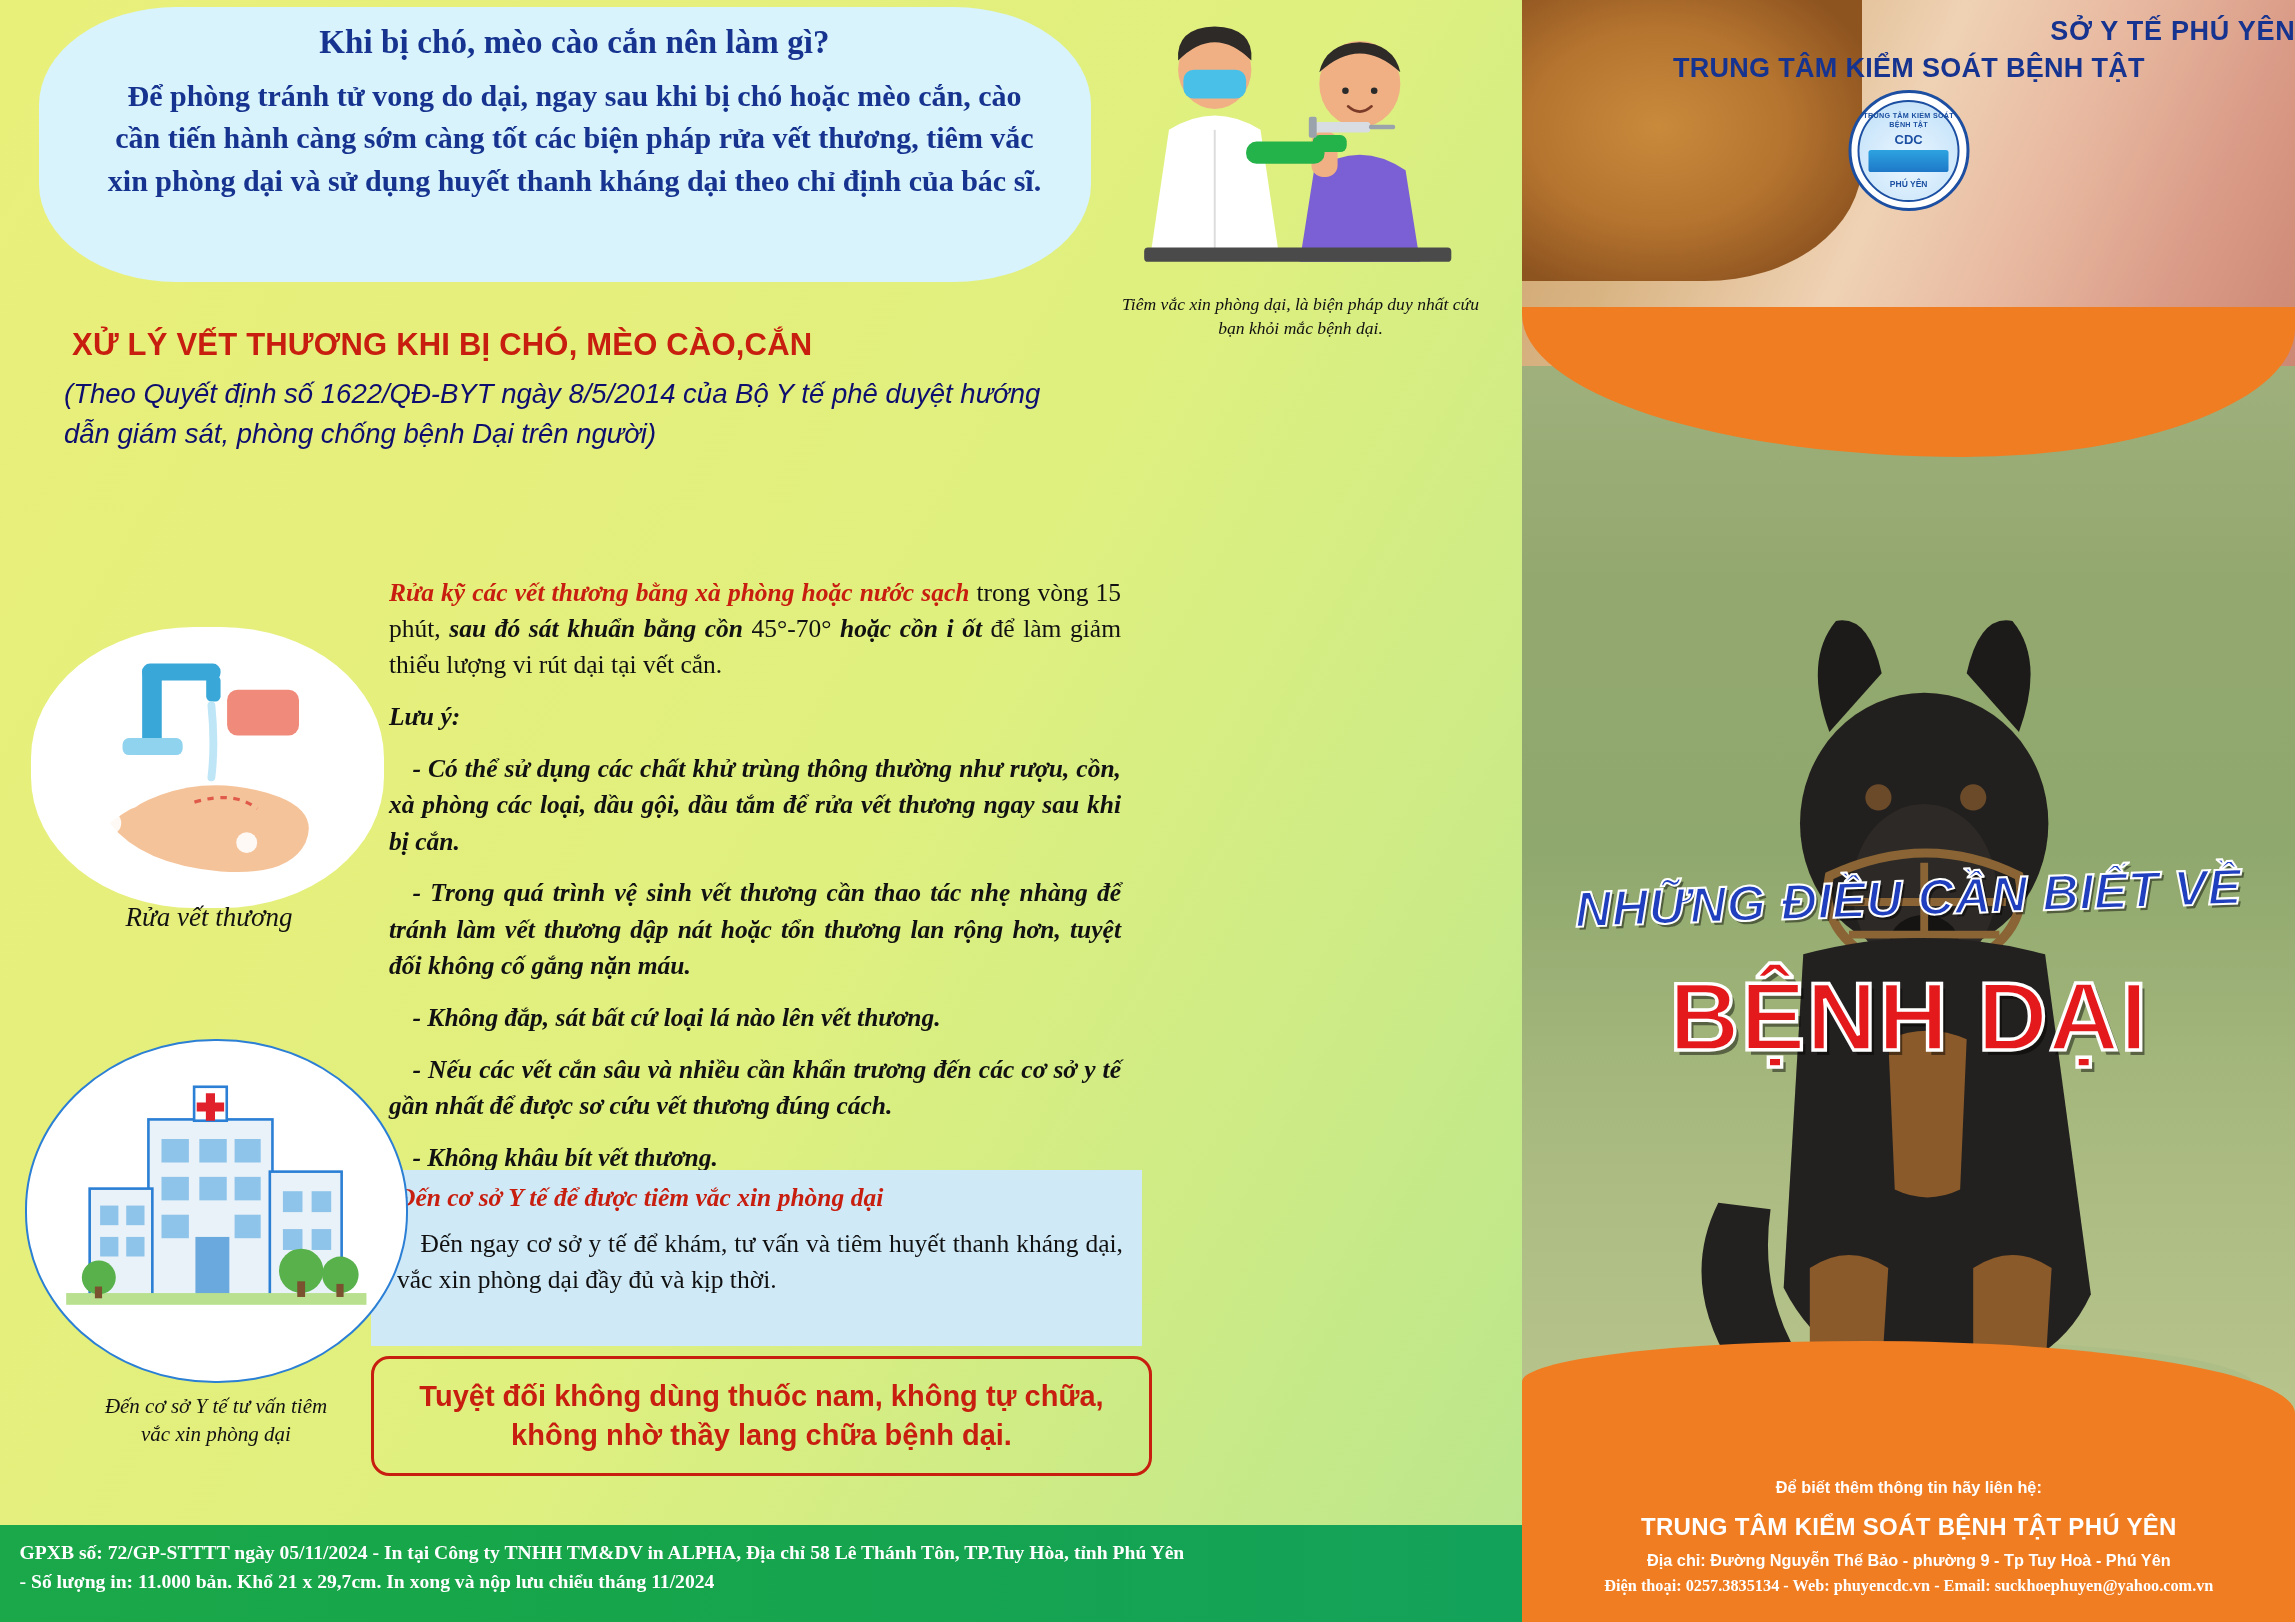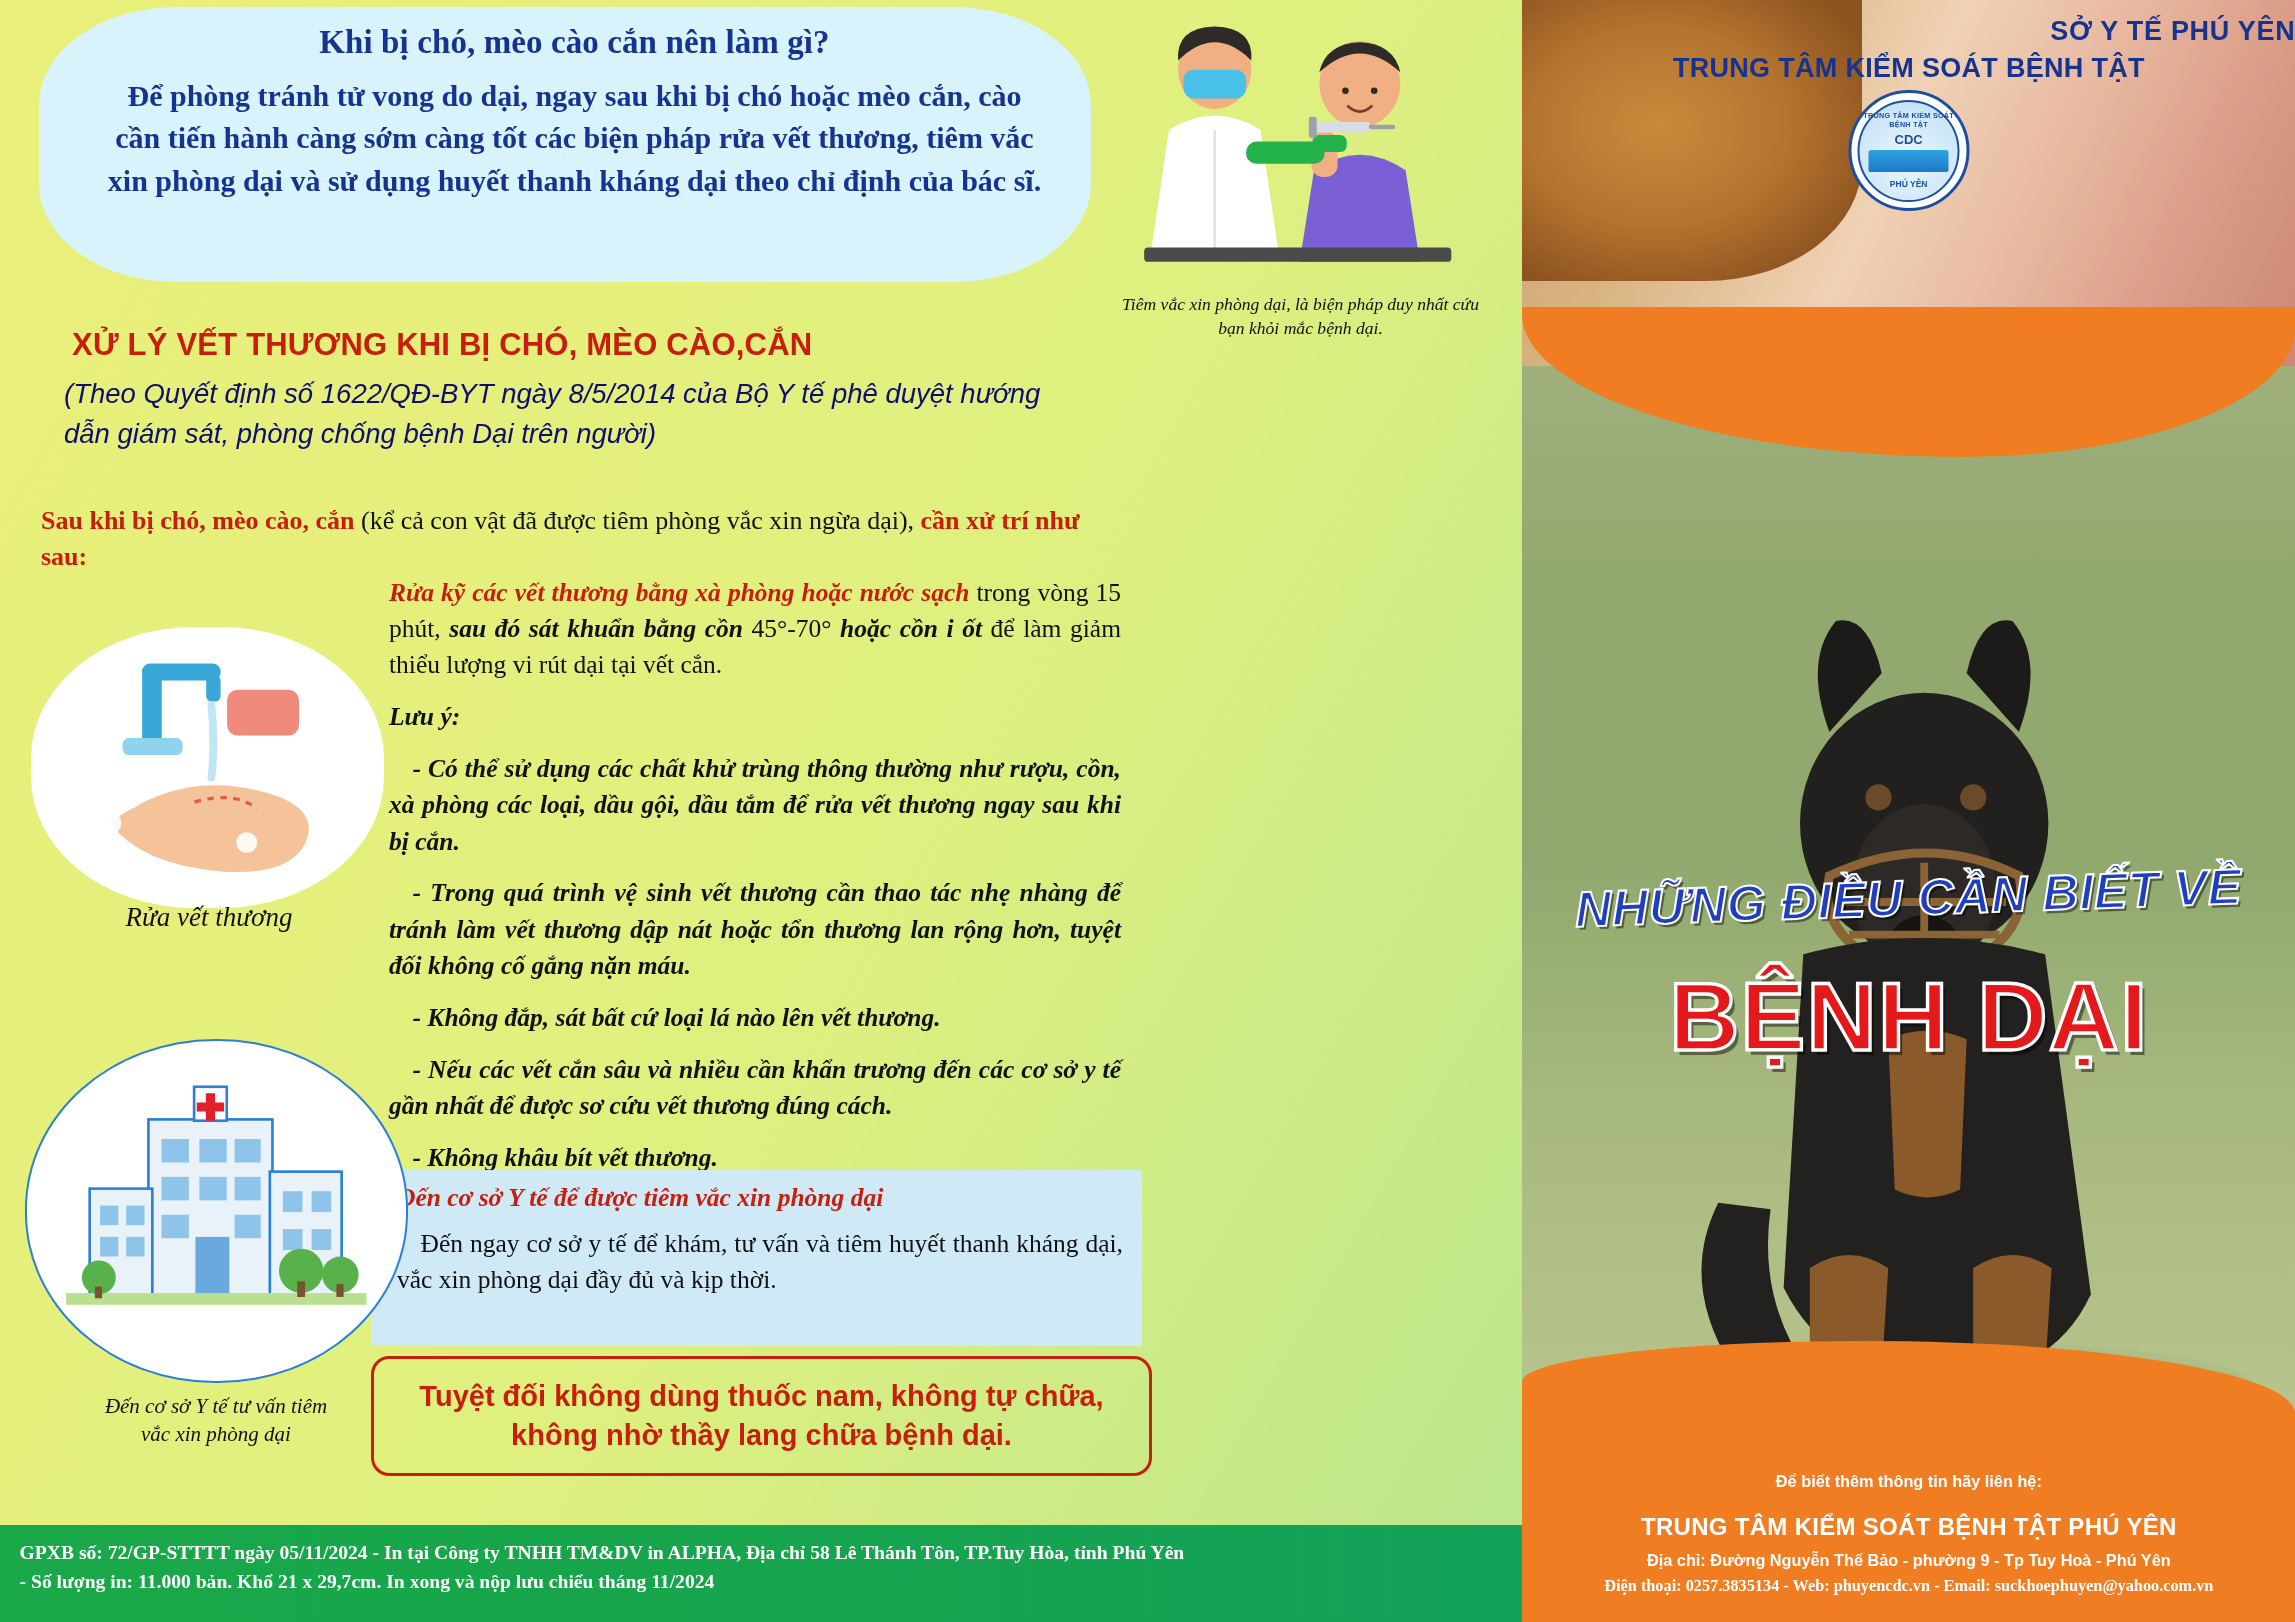--- a/index.html
+++ b/index.html
@@ -220,21 +220,21 @@
     font-size:97px;color:#e4191c;
     -webkit-text-stroke:3.3px #ffffff;
     text-shadow:3.9px 4.6px 0 rgba(0,0,0,0.45);
     letter-spacing:1.3px;
   }
   .r-contact{
     position:absolute;left:0;bottom:26px;width:773px;text-align:center;z-index:8;
     color:#ffffff;font-family:"Liberation Sans", sans-serif;
   }
   .r-contact .c1{font-size:16.3px;font-weight:bold;}
-  .r-contact .c2{font-size:24px;font-weight:bold;margin-top:22px;letter-spacing:0.3px;}
+  .r-contact .c2{font-size:24px;font-weight:bold;margin-top:16px;letter-spacing:0.3px;}
   .r-contact .c3{font-size:16.3px;font-weight:bold;margin-top:9.2px;}
   .r-contact .c4{font-size:16.3px;font-weight:bold;margin-top:6.5px;font-family:Liberation Serif, serif;}
 
   
   svg{display:block;}
 </style>
 </head>
 <body>
 
 <div class="page">
@@ -273,23 +273,20 @@
           <rect x="292" y="168" width="12" height="32" rx="3" fill="#9aa2ab"></rect>
 
           <rect x="40" y="368" width="470" height="22" rx="6" fill="#4a4a4a"></rect>
         </svg>
       </div>
       <div class="caption-vaccine">Tiêm vắc xin phòng dại, là biện pháp duy nhất cứu bạn khỏi mắc bệnh dại.</div>
 
       <div class="sec-title">XỬ LÝ VẾT THƯƠNG KHI BỊ CHÓ, MÈO CÀO,CẮN</div>
       <div class="sec-sub">(Theo Quyết định số 1622/QĐ-BYT ngày 8/5/2014 của Bộ Y tế phê duyệt hướng dẫn giám sát, phòng chống bệnh Dại trên người)</div>
 
-      <div class="lead">
-        <b class="red">Sau khi bị chó, mèo cào, cắn</b><span> (kể cả con vật đã được tiêm phòng vắc xin ngừa dại), </span><b class="red">cần xử trí như sau:</b>
-      </div>
 
       <div class="col-right">
         <p>
           <b class="red"><i>Rửa kỹ các vết thương bằng xà phòng hoặc nước sạch</i></b><span> trong vòng 15 phút, </span><b><i>sau đó sát khuẩn bằng cồn</i></b><span> 45°-70° </span><b><i>hoặc cồn i ốt</i></b><span> để làm giảm thiểu lượng vi rút dại tại vết cắn.</span>
         </p>
         <p class="luuy">Lưu ý:</p>
         <p class="note-item ind">- Có thể sử dụng các chất khử trùng thông thường như rượu, cồn, xà phòng các loại, dầu gội, dầu tắm để rửa vết thương ngay sau khi bị cắn.</p>
         <p class="note-item ind">- Trong quá trình vệ sinh vết thương cần thao tác nhẹ nhàng để tránh làm vết thương dập nát hoặc tổn thương lan rộng hơn, tuyệt đối không cố gắng nặn máu.</p>
         <p class="note-item ind">- Không đắp, sát bất cứ loại lá nào lên vết thương.</p>
         <p class="note-item ind">- Nếu các vết cắn sâu và nhiều cần khẩn trương đến các cơ sở y tế gần nhất để được sơ cứu vết thương đúng cách.</p>

